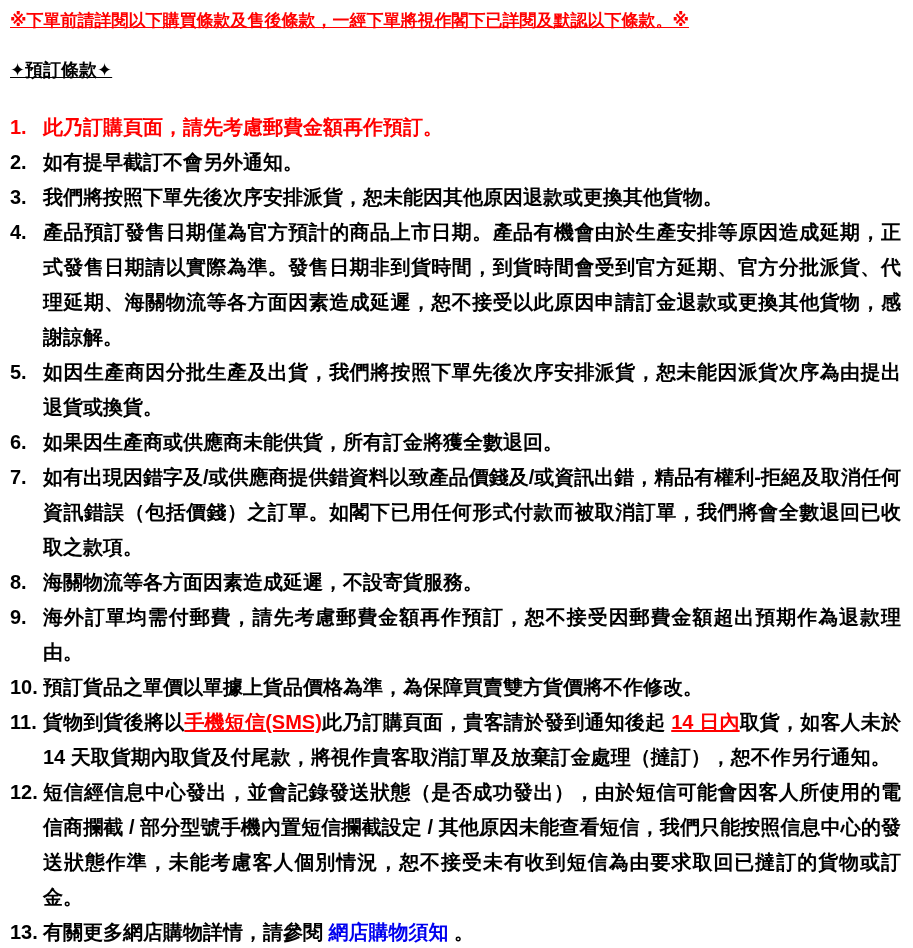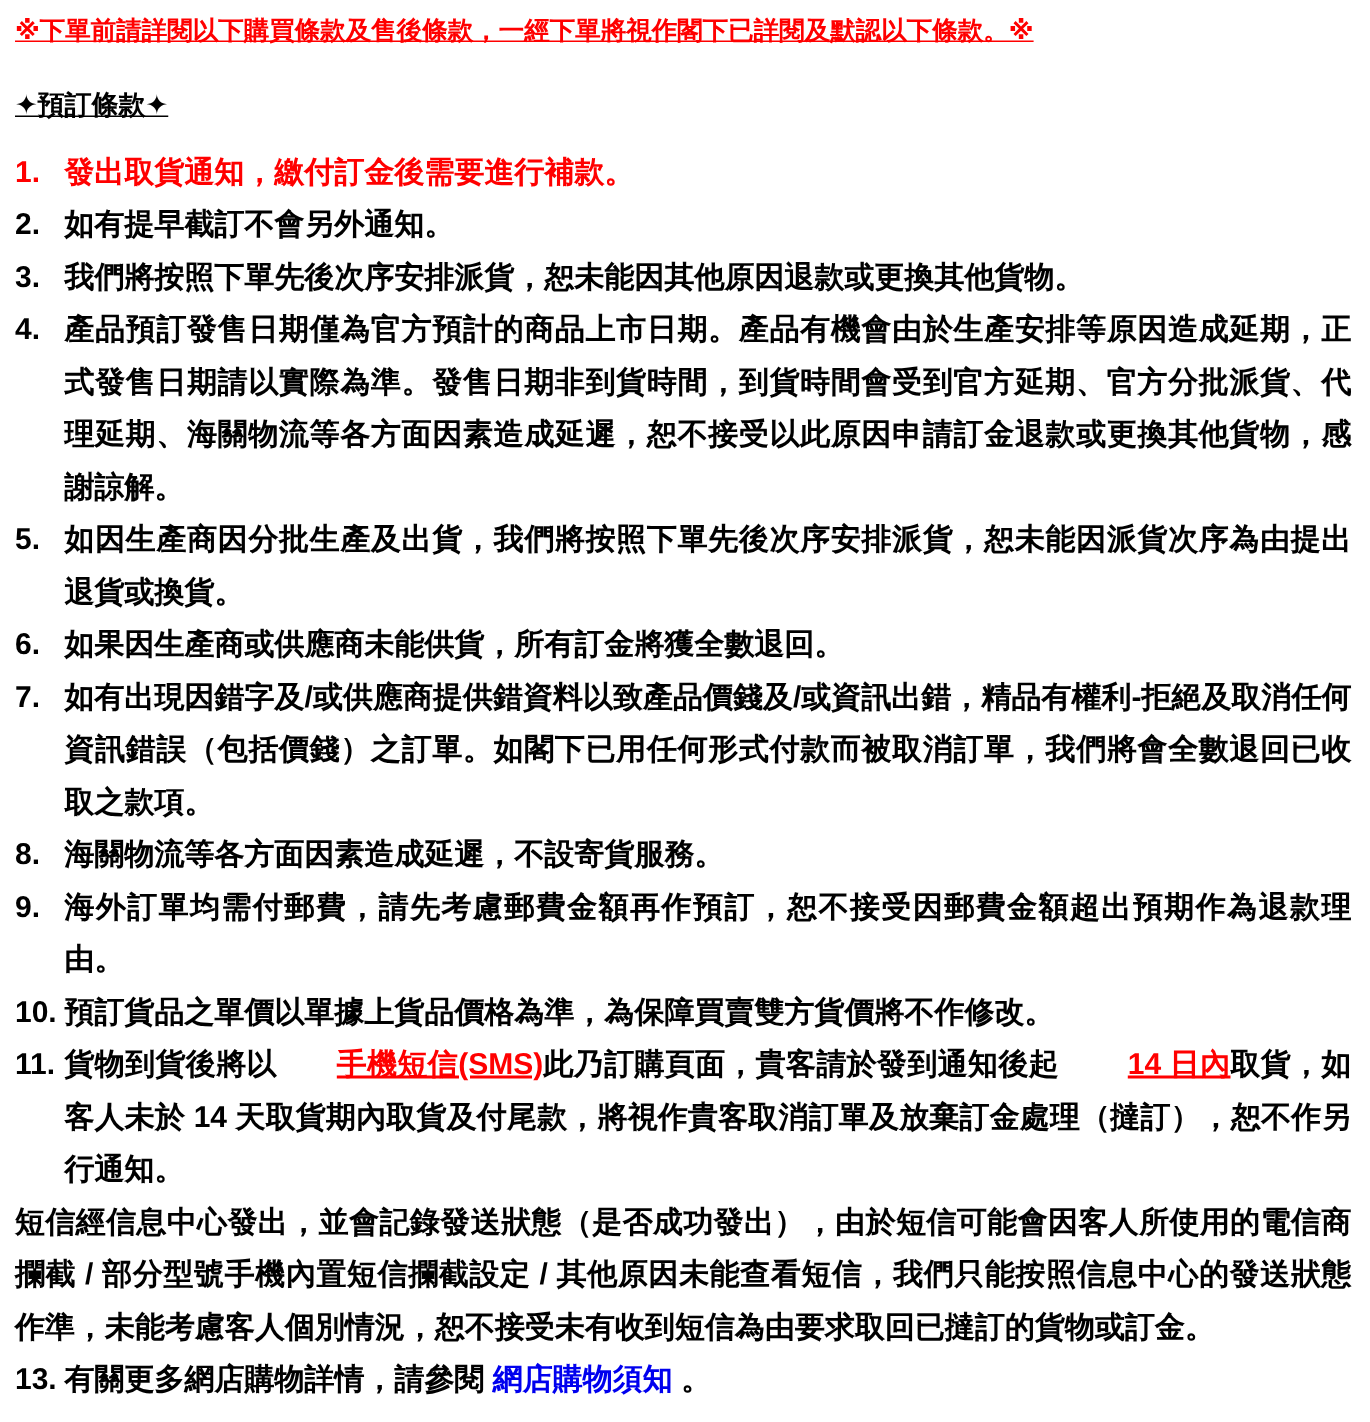--- a/index.html
+++ b/index.html
@@ -26,21 +26,21 @@
     white-space: nowrap;
   }
   .section-title {
     display: inline-block;
     color: #000000;
     text-decoration: underline;
     font-size: 18px;
     line-height: 24px;
   }
   .title-row {
-    margin-bottom: 16px;
+    margin-bottom: 28px;
   }
   ol.terms {
     list-style: none;
     margin: 0;
     padding: 0;
   }
   li.term {
     display: flex;
     font-size: 20px;
     line-height: 35px;
@@ -51,39 +51,38 @@
   .term-text {
     flex: 1 1 auto;
     text-align: justify;
   }
   .seg-red {
     color: var(--red, #ff0000);
   }
   .seg-red-underline {
     color: var(--red, #ff0000);
     text-decoration: underline;
-    margin-left: 40px;
   }
   .seg-link {
     color: var(--link, #0000ee);
     cursor: pointer;
   }
 </style>
 </head>
 <body>
 
 <div class="page">
   <div class="notice">※下單前請詳閱以下購買條款及售後條款，一經下單將視作閣下已詳閱及默認以下條款。※</div>
   <div class="title-row">
     <span class="section-title">✦預訂條款✦</span>
   </div>
   <ol class="terms" id="terms-list">
   <li class="term">
     <span class="term-num seg-red">1.</span>
-    <span class="term-text"><span class="seg-red">發出取貨通知，繳付訂金後需要進行補款。</span></span>
+    <span class="term-text"><span class="seg-red">此乃訂購頁面，請先考慮郵費金額再作預訂。</span></span>
   </li>
 
   <li class="term">
     <span class="term-num">2.</span>
     <span class="term-text"><span>如有提早截訂不會另外通知。</span></span>
   </li>
 
   <li class="term">
     <span class="term-num">3.</span>
     <span class="term-text"><span>我們將按照下單先後次序安排派貨，恕未能因其他原因退款或更換其他貨物。</span></span>
@@ -123,20 +122,21 @@
     <span class="term-num">10.</span>
     <span class="term-text"><span>預訂貨品之單價以單據上貨品價格為準，為保障買賣雙方貨價將不作修改。</span></span>
   </li>
 
   <li class="term">
     <span class="term-num">11.</span>
     <span class="term-text"><span>貨物到貨後將以</span><span class="seg-red-underline">手機短信(SMS)</span><span>此乃訂購頁面，貴客請於發到通知後起 </span><span class="seg-red-underline">14 日內</span><span>取貨，如客人未於 14 天取貨期內取貨及付尾款，將視作貴客取消訂單及放棄訂金處理（撻訂），恕不作另行通知。</span></span>
   </li>
 
   <li class="term">
+    <span class="term-num">12.</span>
     <span class="term-text"><span>短信經信息中心發出，並會記錄發送狀態（是否成功發出），由於短信可能會因客人所使用的電信商攔截 / 部分型號手機內置短信攔截設定 / 其他原因未能查看短信，我們只能按照信息中心的發送狀態作準，未能考慮客人個別情況，恕不接受未有收到短信為由要求取回已撻訂的貨物或訂金。</span></span>
   </li>
 
   <li class="term">
     <span class="term-num">13.</span>
     <span class="term-text"><span>有關更多網店購物詳情，請參閱 </span><span class="seg-link">網店購物須知</span><span> 。</span></span>
   </li>
 </ol>
 </div>
 

